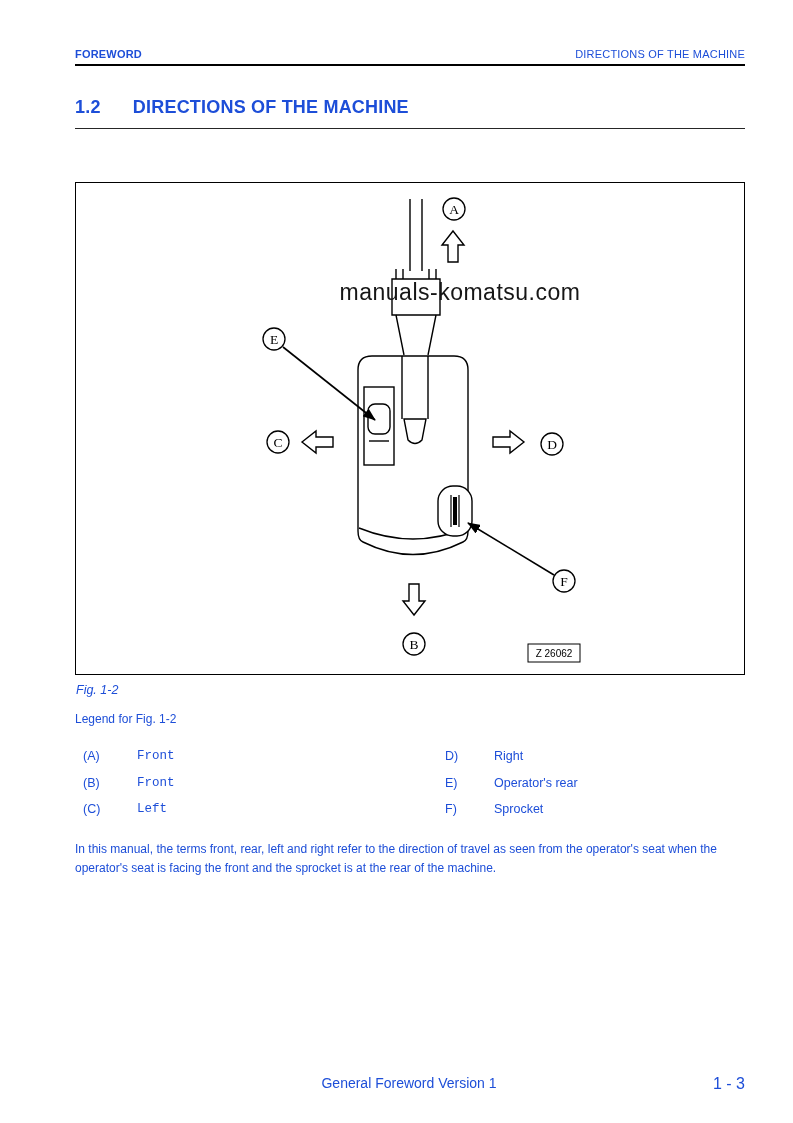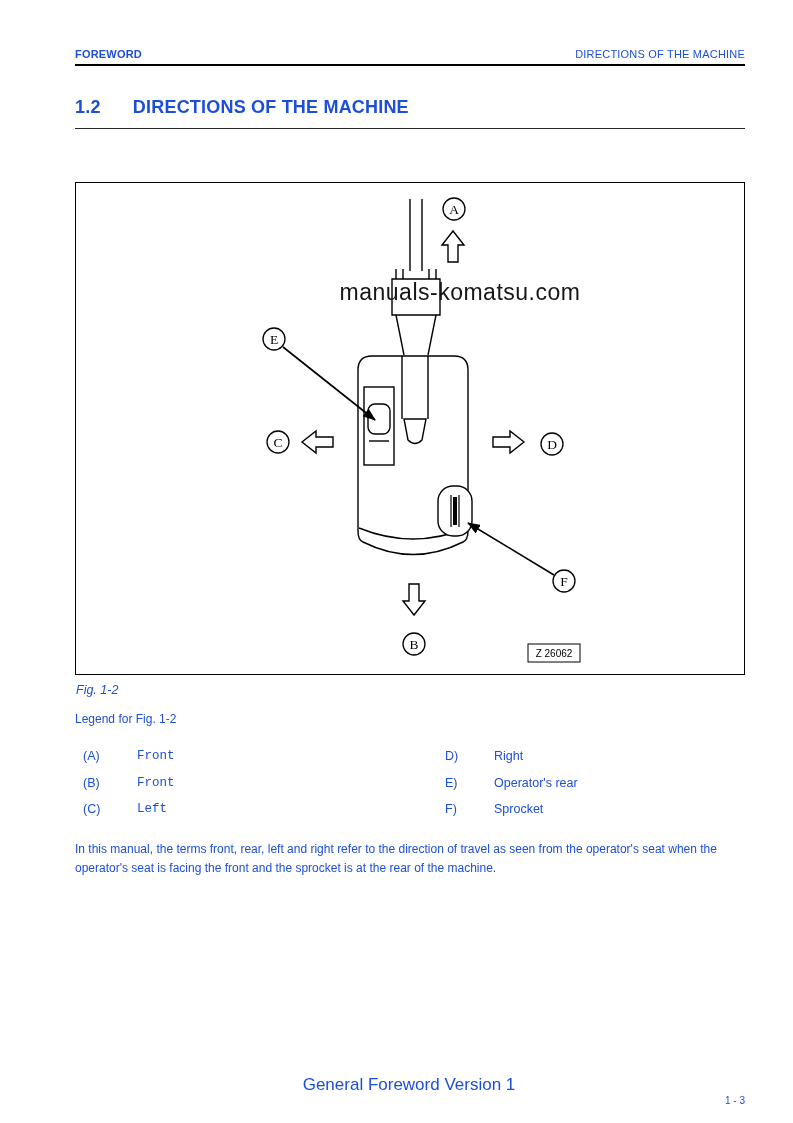--- a/index.html
+++ b/index.html
@@ -18,22 +18,22 @@
   .fig-frame { position:absolute; left:75px; top:182px; width:670px; height:493px; border:1px solid #000; background:#fff; }
   .fig-caption { position:absolute; left:76px; top:683px; font-size:12.5px; font-style:italic;text-align:center; }
   .legend-title { position:absolute; left:75px; top:712px; font-size:12px; }
   .legend-row { position:absolute; left:75px; width:668px; height:16px; font-size:12.5px; }
   .legend-row .k1 { position:absolute; left:8px; }
   .legend-row .v1 { position:absolute; left:62px;font-family:Liberation Mono, monospace; }
   .legend-row .k2 { position:absolute; left:370px; }
   .legend-row .v2 { position:absolute; left:419px; }
   .row-a { top:749px; } .row-b { top:776px; } .row-c { top:802px; }
   .body-par { position:absolute; left:75px; top:840px; width:670px; font-size:12px; line-height:19px; }
-  .ftr-center { position:absolute; left:75px; width:668px; top:1075px; text-align:center; font-size:17px; }
-  .ftr-right { position:absolute; right:48px; top:1075px; font-size:10px;margin-top:20px; }
+  .ftr-center { position:absolute; left:75px; width:668px; top:1075px; text-align:center; font-size:14px; }
+  .ftr-right { position:absolute; right:48px; top:1075px; font-size:16px; }
   svg text { font-family:"Liberation Serif", serif; }
   svg .wm { font-family:"Liberation Sans", sans-serif; font-weight:500; letter-spacing:.5px; }
   svg .zcode { font-family:"Liberation Sans", sans-serif; }
 </style>
 </head>
 <body>
 
 <div class="page">
 
   <div class="hdr-left">FOREWORD</div>

